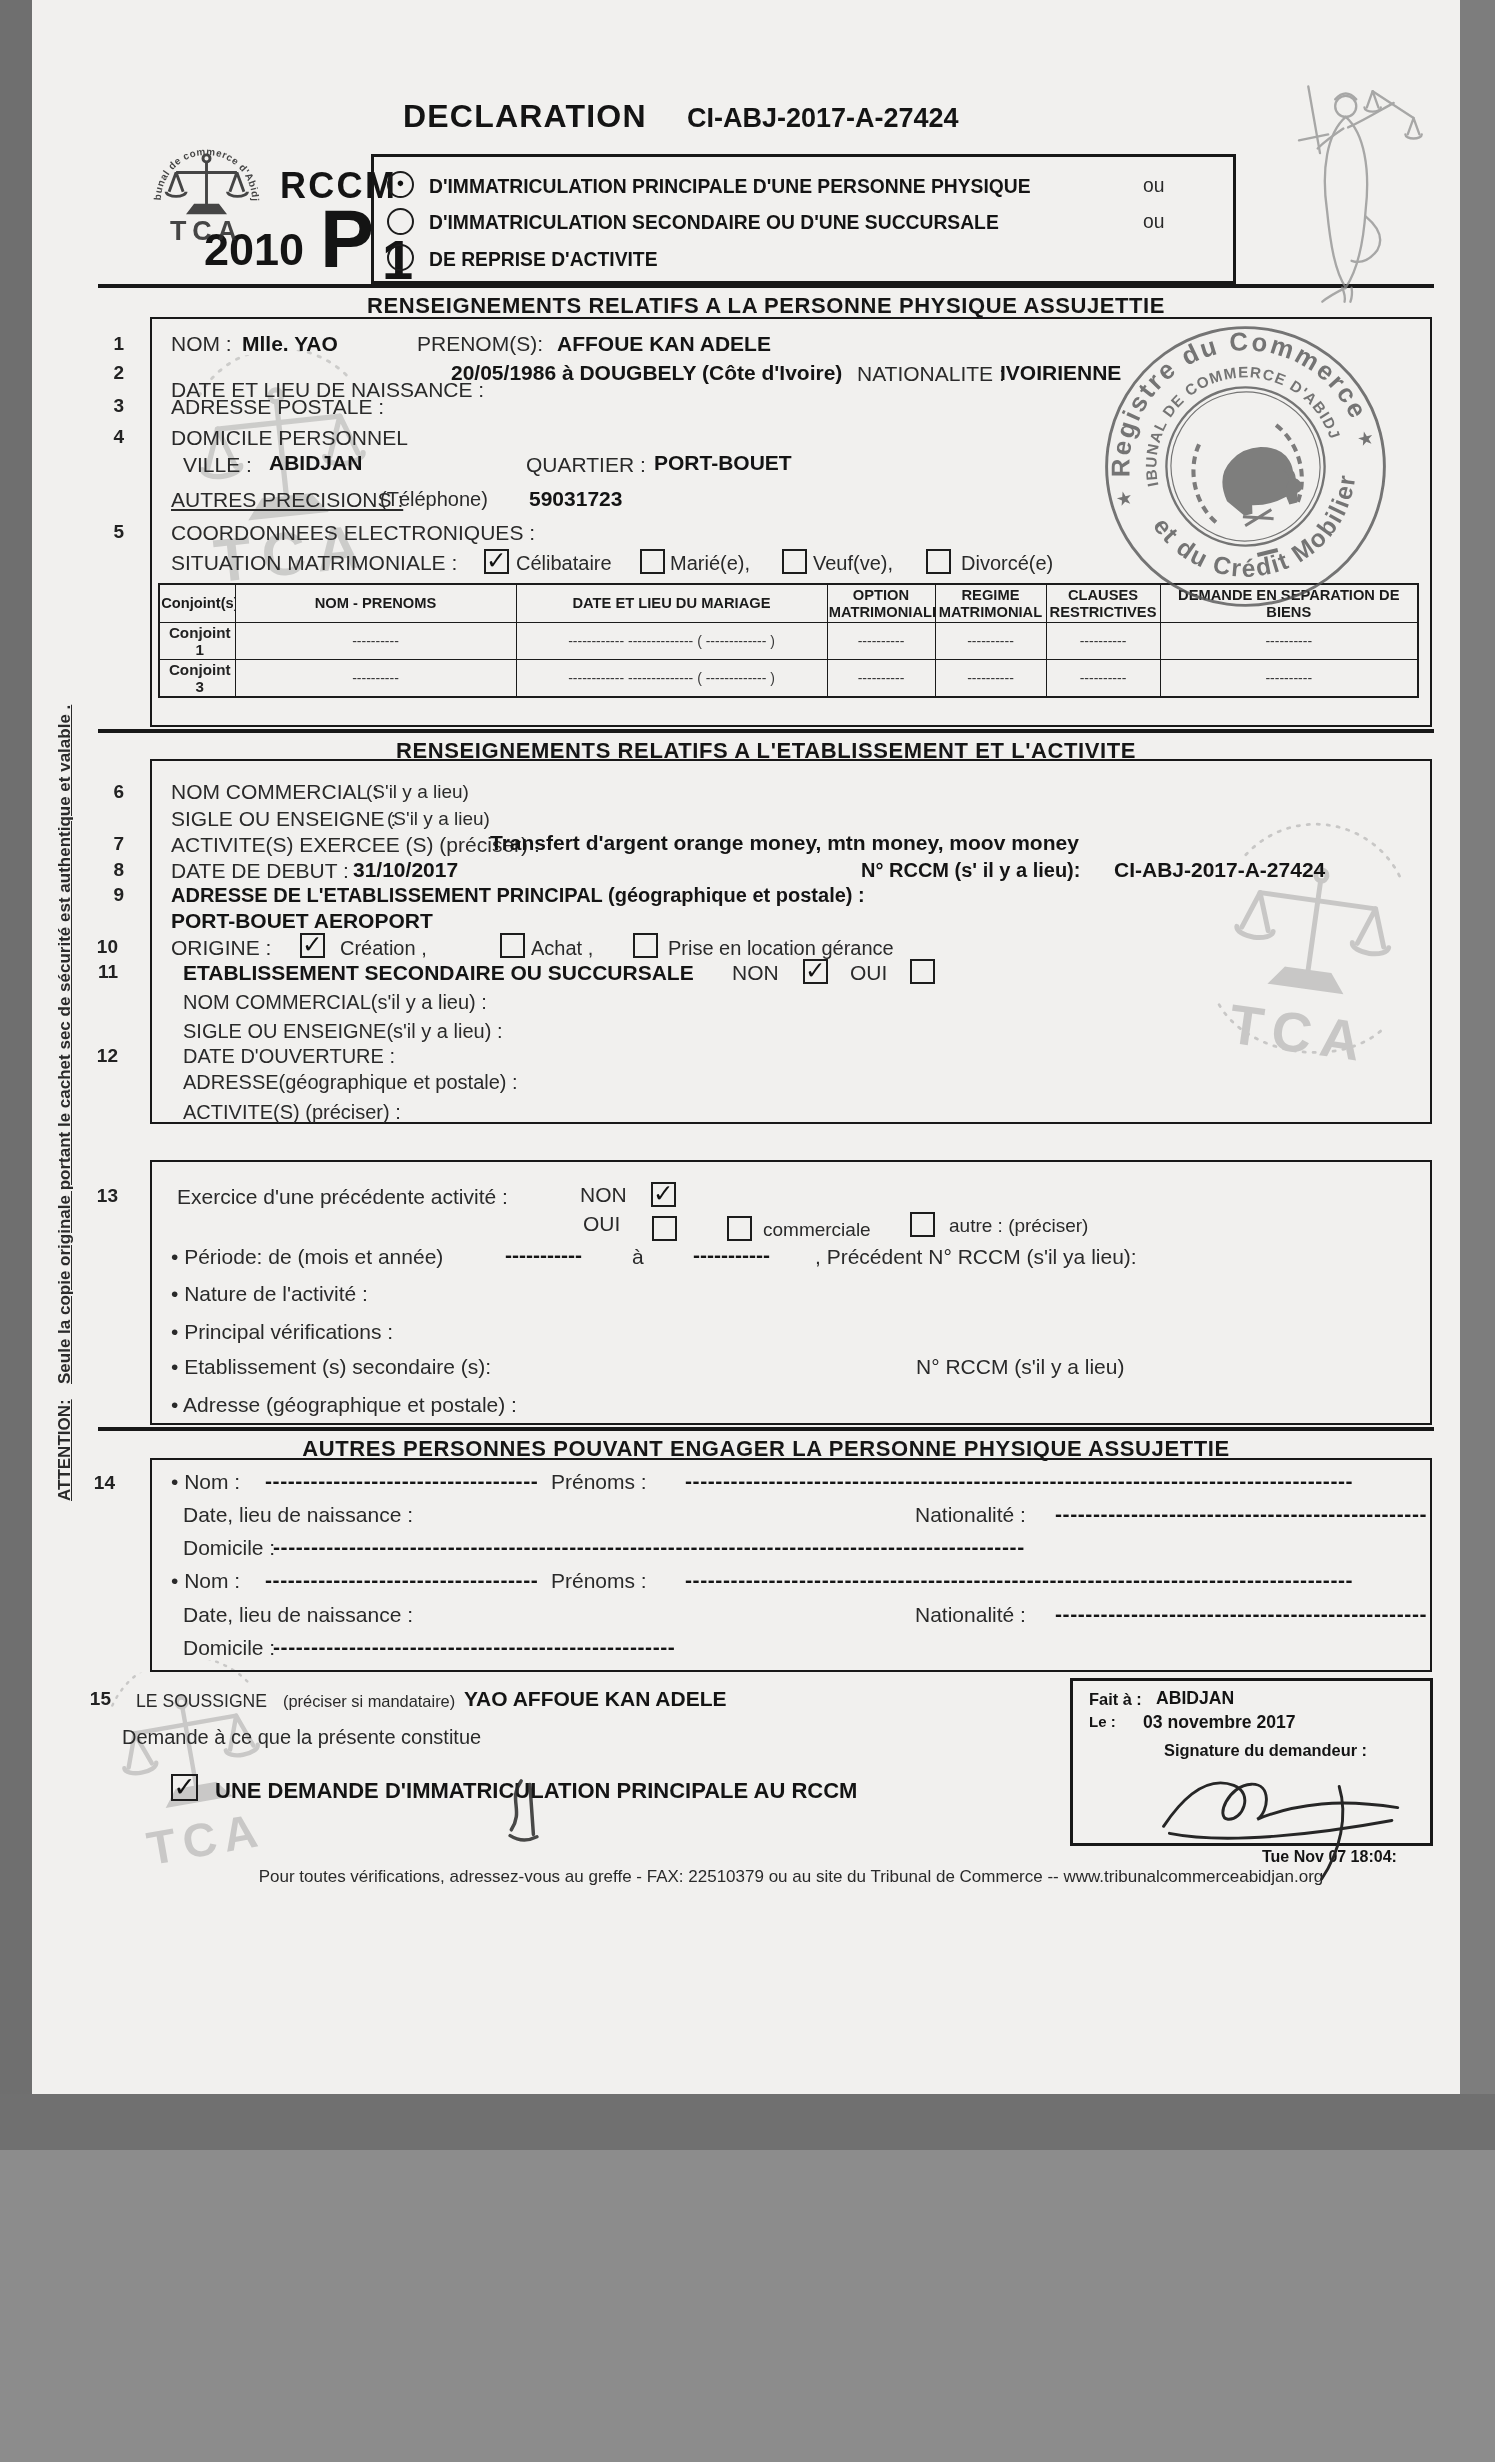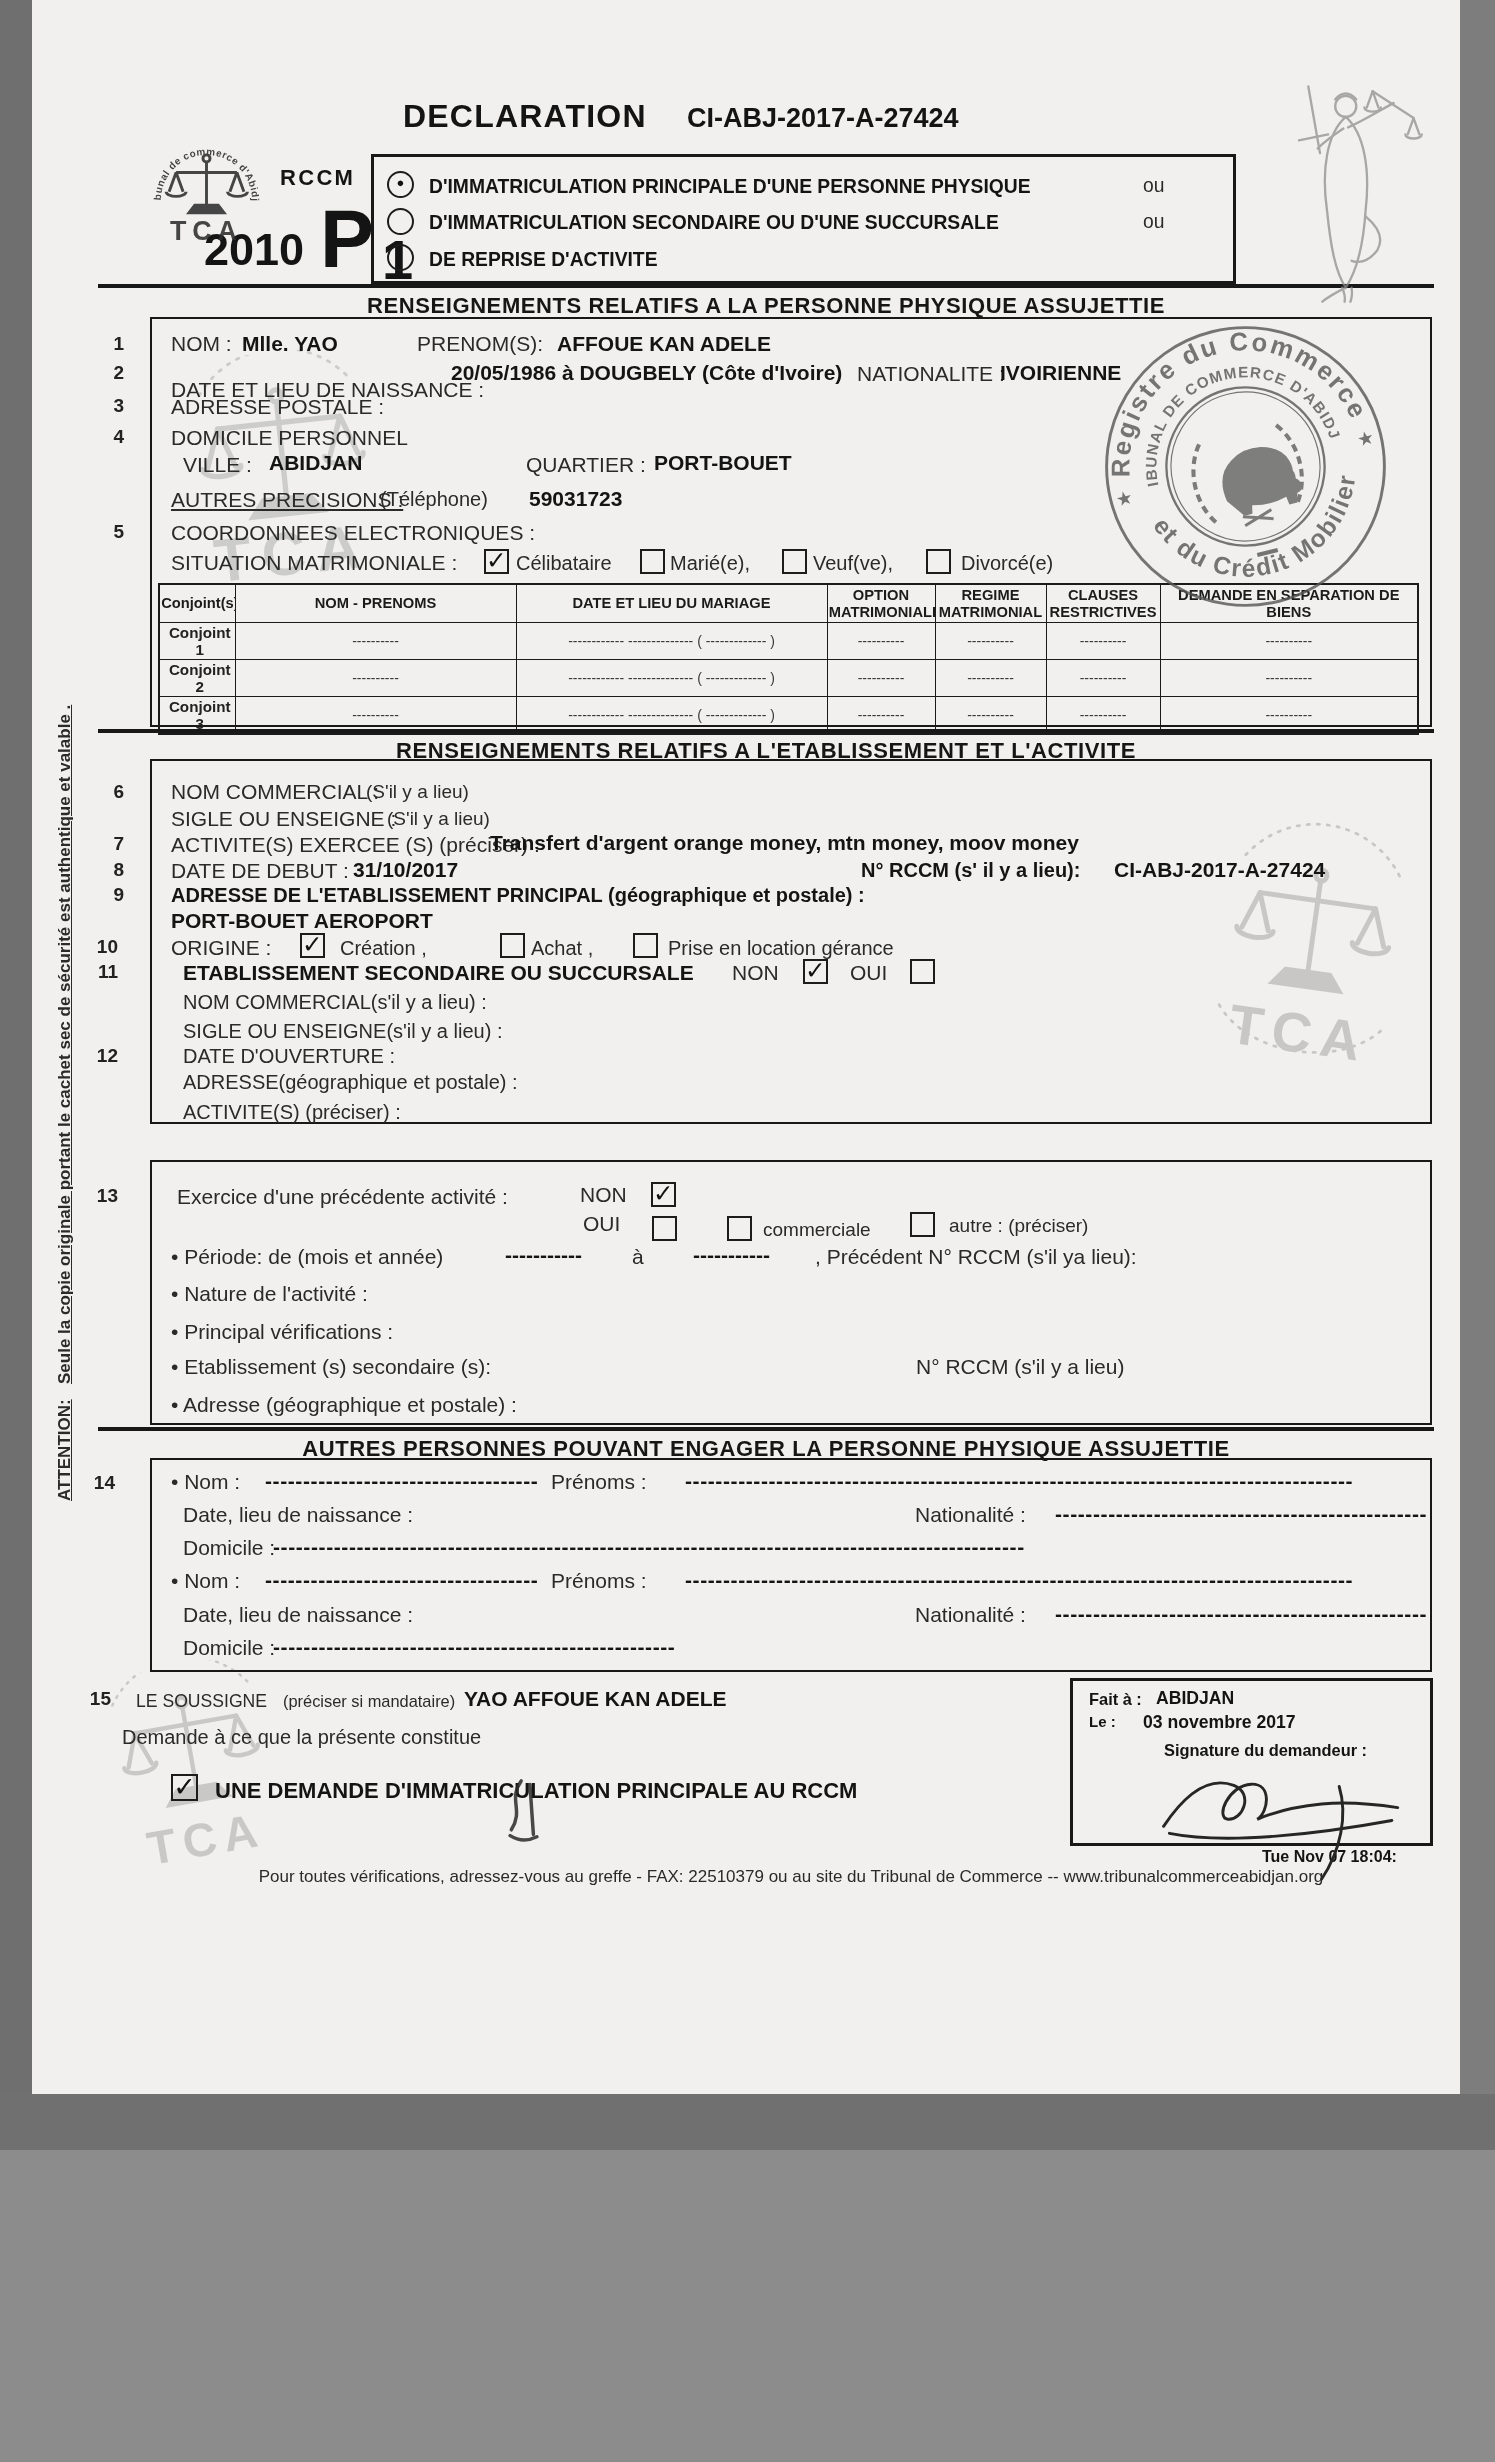--- a/index.html
+++ b/index.html
@@ -56,21 +56,21 @@
         <circle cx="100" cy="40" r="6"></circle>
       <path d="M48,64 L36,97 M48,64 L60,97"></path>
         <path d="M31,97 A 17,8 0 0 0 65,97"></path>
       <path d="M152,64 L140,97 M152,64 L164,97"></path>
         <path d="M136,97 A 17,8 0 0 0 170,97"></path>
       <path d="M80,120 L120,120 L130,133 L70,133 Z" fill="#2e2e2e"></path>
     </g>
     <text x="100" y="180" text-anchor="middle" font-size="46" font-weight="bold" letter-spacing="10" fill="#2e2e2e" font-family="Liberation Serif, DejaVu Serif, serif">TCA</text>
   </svg>
 
-  <div class="t b" style="left:280px;top:165px;font-size:22px;letter-spacing:2.3px;">RCCM</div>
+  <div class="t b" style="left:280px;top:165px;font-size:36px;letter-spacing:2.3px;">RCCM</div>
   <div class="t b" style="left:204px;top:224px;font-size:45px;">2010</div>
   <div class="t b" style="left:320px;top:193px;font-size:81px;">P</div>
   <div class="t b" style="left:382px;top:227px;font-size:56px;">1</div>
 
   <div class="box" style="left:371px;top:154px;width:865px;height:130px;border-width:3.5px;"></div>
   <span class="rad" style="left:387px;top:171px;"><span>●</span></span>
   <div class="t b" style="left:429px;top:176px;font-size:19.3px;">D'IMMATRICULATION PRINCIPALE D'UNE PERSONNE PHYSIQUE</div>
   <div class="t" style="left:1143px;top:175px;font-size:19.3px;">ou</div>
   <span class="rad" style="left:387px;top:208px;"><span></span></span>
   <div class="t b" style="left:429px;top:212px;font-size:19.3px;">D'IMMATRICULATION SECONDAIRE OU D'UNE SUCCURSALE</div>
@@ -179,29 +179,20 @@
     <tr>
       <td class="rowlab">Conjoint 1</td>
       <td>----------</td>
           <td>------------ -------------- ( ------------- )</td>
       <td>----------</td>
           <td>----------</td>
       <td>----------</td>
           <td>----------</td>
     </tr>
     <tr>
-      <td class="rowlab">Conjoint 2</td>
-      <td>----------</td>
-          <td>------------ -------------- ( ------------- )</td>
-      <td>----------</td>
-          <td>----------</td>
-      <td>----------</td>
-          <td>----------</td>
-    </tr>
-    <tr>
       <td class="rowlab">Conjoint 3</td>
       <td>----------</td>
           <td>------------ -------------- ( ------------- )</td>
       <td>----------</td>
           <td>----------</td>
       <td>----------</td>
           <td>----------</td>
     </tr>
   </tbody>
     </table>

